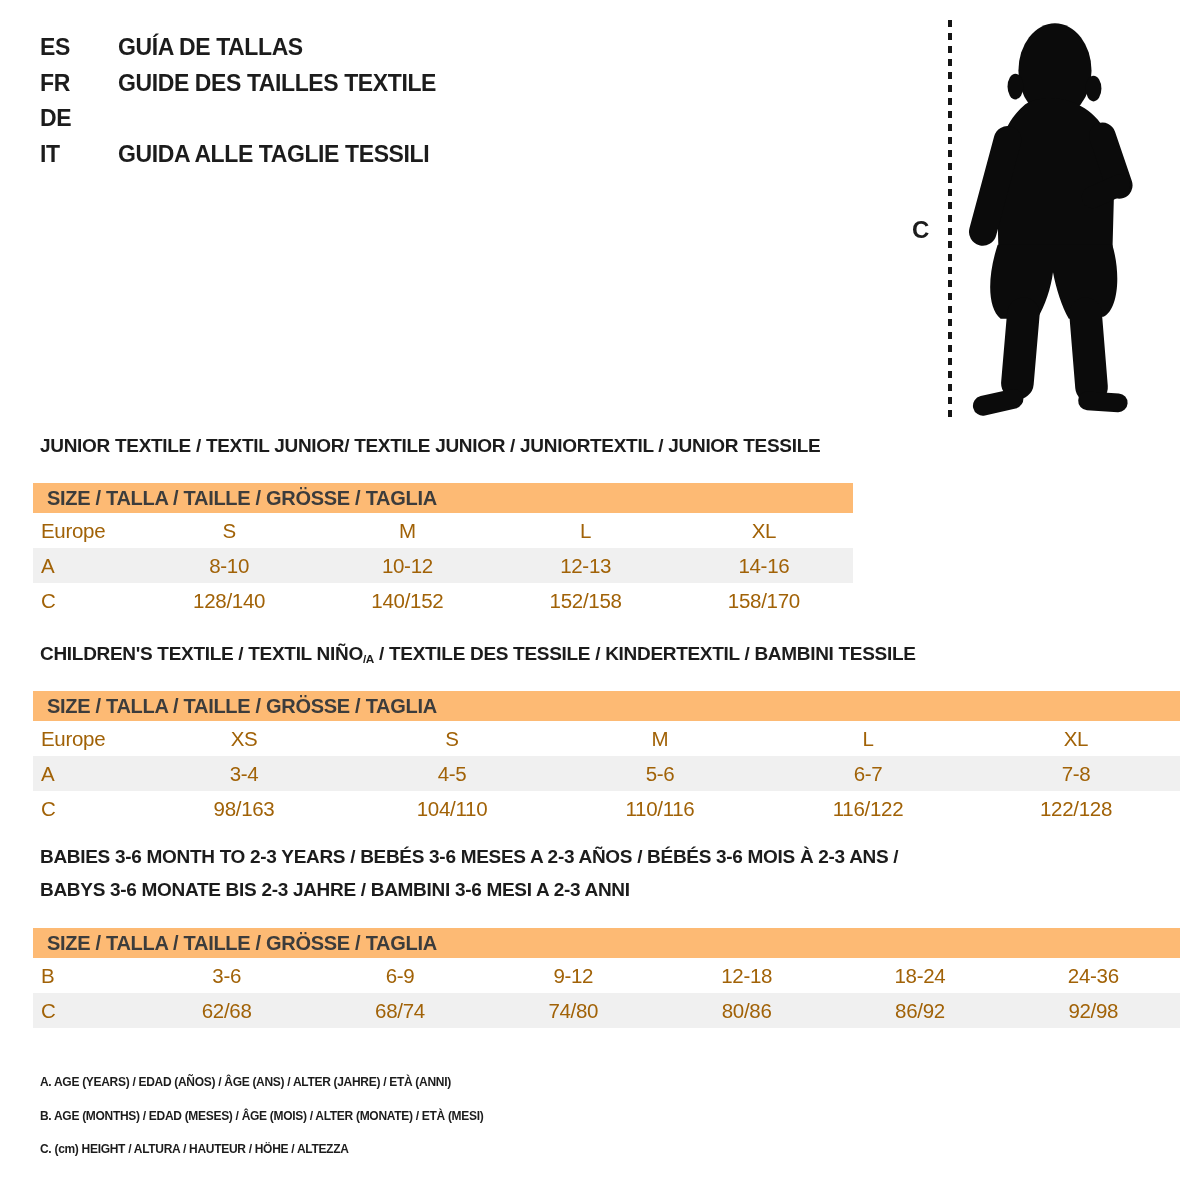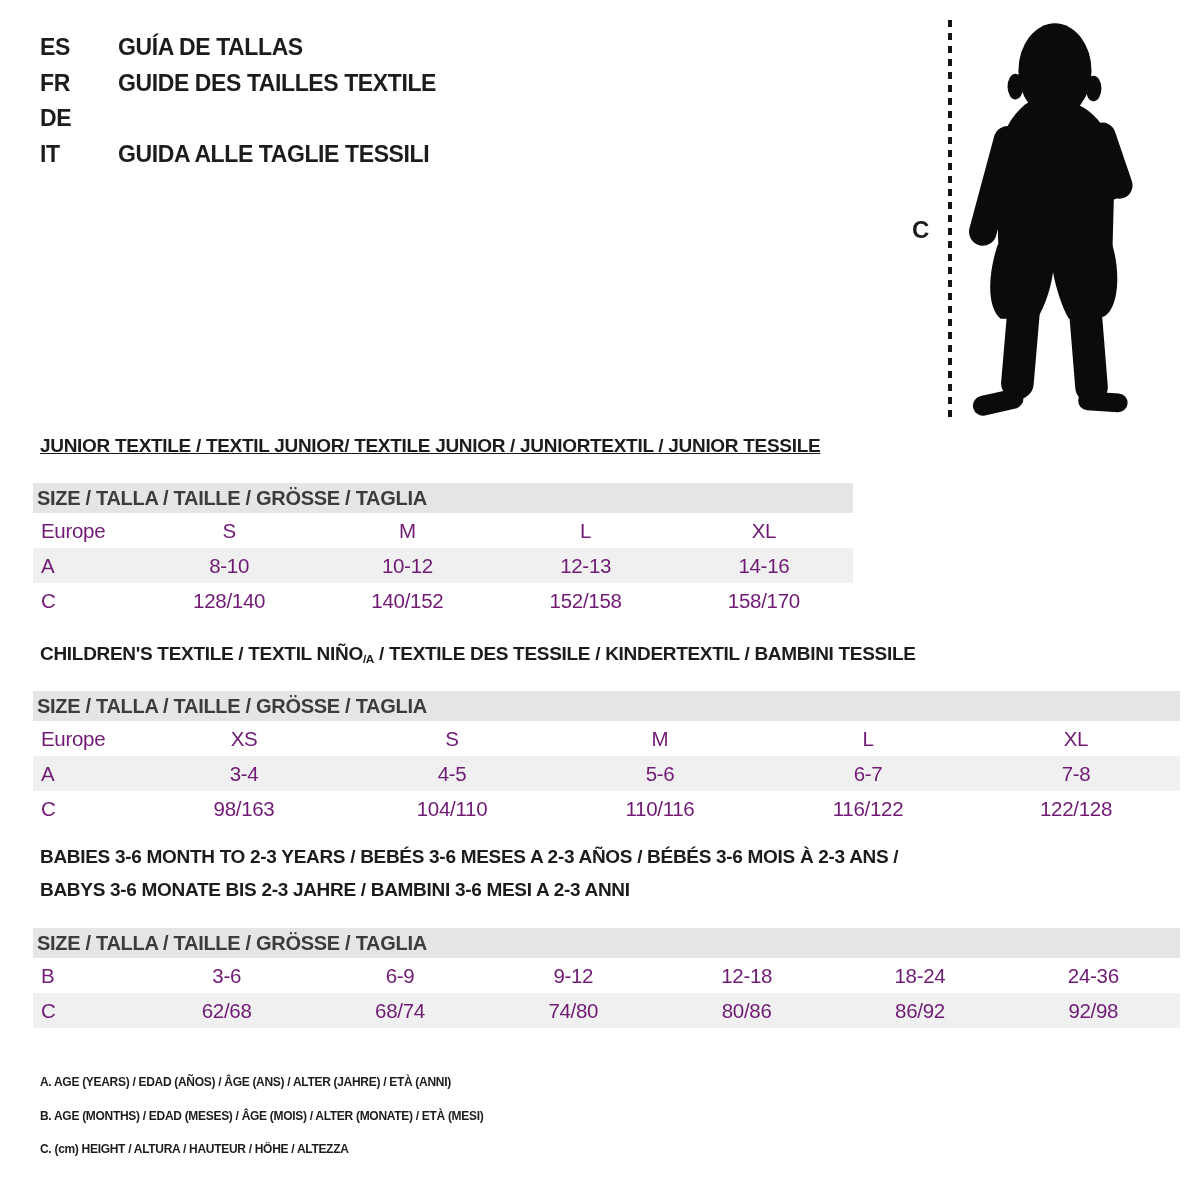--- a/index.html
+++ b/index.html
@@ -19,24 +19,24 @@
     background:repeating-linear-gradient(180deg,#151515 0px,#151515 7px,transparent 7px,transparent 13px);
   }
   #measure-label { position:absolute; left:912px; top:216px; font-size:24px; font-weight:700; }
   #baby-figure { position:absolute; left:968px; top:16px; width:168px; height:402px; }
   
   .sec-title { position:absolute; left:40px; font-size:19px; font-weight:700; letter-spacing:-0.3px; white-space:nowrap; }
   .sub-a { font-size:0.62em; vertical-align:-0.22em; }
   
   .sizetable { position:absolute; left:33px; }
   .band {
-    height:30px; background:#e5e5e5; display:flex; align-items:center;
-    padding-left:4px; font-size:20px; font-weight:700; letter-spacing:-0.3px; color:#3c3c3c;
+    height:30px; background:#fdba74; display:flex; align-items:center;
+    padding-left:14px; font-size:20px; font-weight:700; letter-spacing:-0.3px; color:#3c3c3c;
   }
-  .trow { display:grid; height:35px; align-items:center; font-size:20.5px; letter-spacing:-0.3px; color:#701a75; }
+  .trow { display:grid; height:35px; align-items:center; font-size:20.5px; letter-spacing:-0.3px; color:#a16207; }
   .junior   .trow { grid-template-columns:107px repeat(4,1fr); }
   .children .trow { grid-template-columns:107px repeat(5,1fr); }
   .babies   .trow { grid-template-columns:107px repeat(6,1fr); }
   .trow.shaded { background:#f0f0f0; }
   .lab { padding-left:8px; }
   .val { text-align:center; }
   
   .legend-line { position:absolute; left:40px; font-size:12px; font-weight:700; letter-spacing:-0.3px; white-space:nowrap; }
 </style>
 </head>
@@ -74,21 +74,21 @@
       <line x1="136" y1="118" x2="153" y2="168" stroke-width="27"></line>
       <line x1="153" y1="168" x2="126" y2="180" stroke-width="22"></line>
       <path stroke="none" d="M30,228 C19,262 20,292 33,303 L70,303 C78,290 84,272 86,256 C89,272 95,291 102,303 L137,301 C152,294 155,258 146,228 Z"></path>
       <line x1="56" y1="298" x2="50" y2="368" stroke-width="33"></line>
       <line x1="119" y1="298" x2="125" y2="372" stroke-width="33"></line>
       <line x1="46" y1="384" x2="15" y2="391" stroke-width="20"></line>
       <line x1="121" y1="386" x2="152" y2="388" stroke-width="19"></line>
     </g>
   </svg>
 
-  <div class="sec-title" style="top:435px;text-decoration:underline;">JUNIOR TEXTILE / TEXTIL JUNIOR/ TEXTILE JUNIOR / JUNIORTEXTIL / JUNIOR TESSILE</div>
+  <div class="sec-title" style="top:435px;">JUNIOR TEXTILE / TEXTIL JUNIOR/ TEXTILE JUNIOR / JUNIORTEXTIL / JUNIOR TESSILE</div>
   <div class="sizetable junior" style="top:483px; width:820px;">
     <div class="band">SIZE / TALLA / TAILLE / GRÖSSE / TAGLIA</div>
     <div class="trow">
       <div class="lab">Europe</div>
       <div class="val">S</div>
       <div class="val">M</div>
       <div class="val">L</div>
       <div class="val">XL</div>
     </div>
     <div class="trow shaded">

